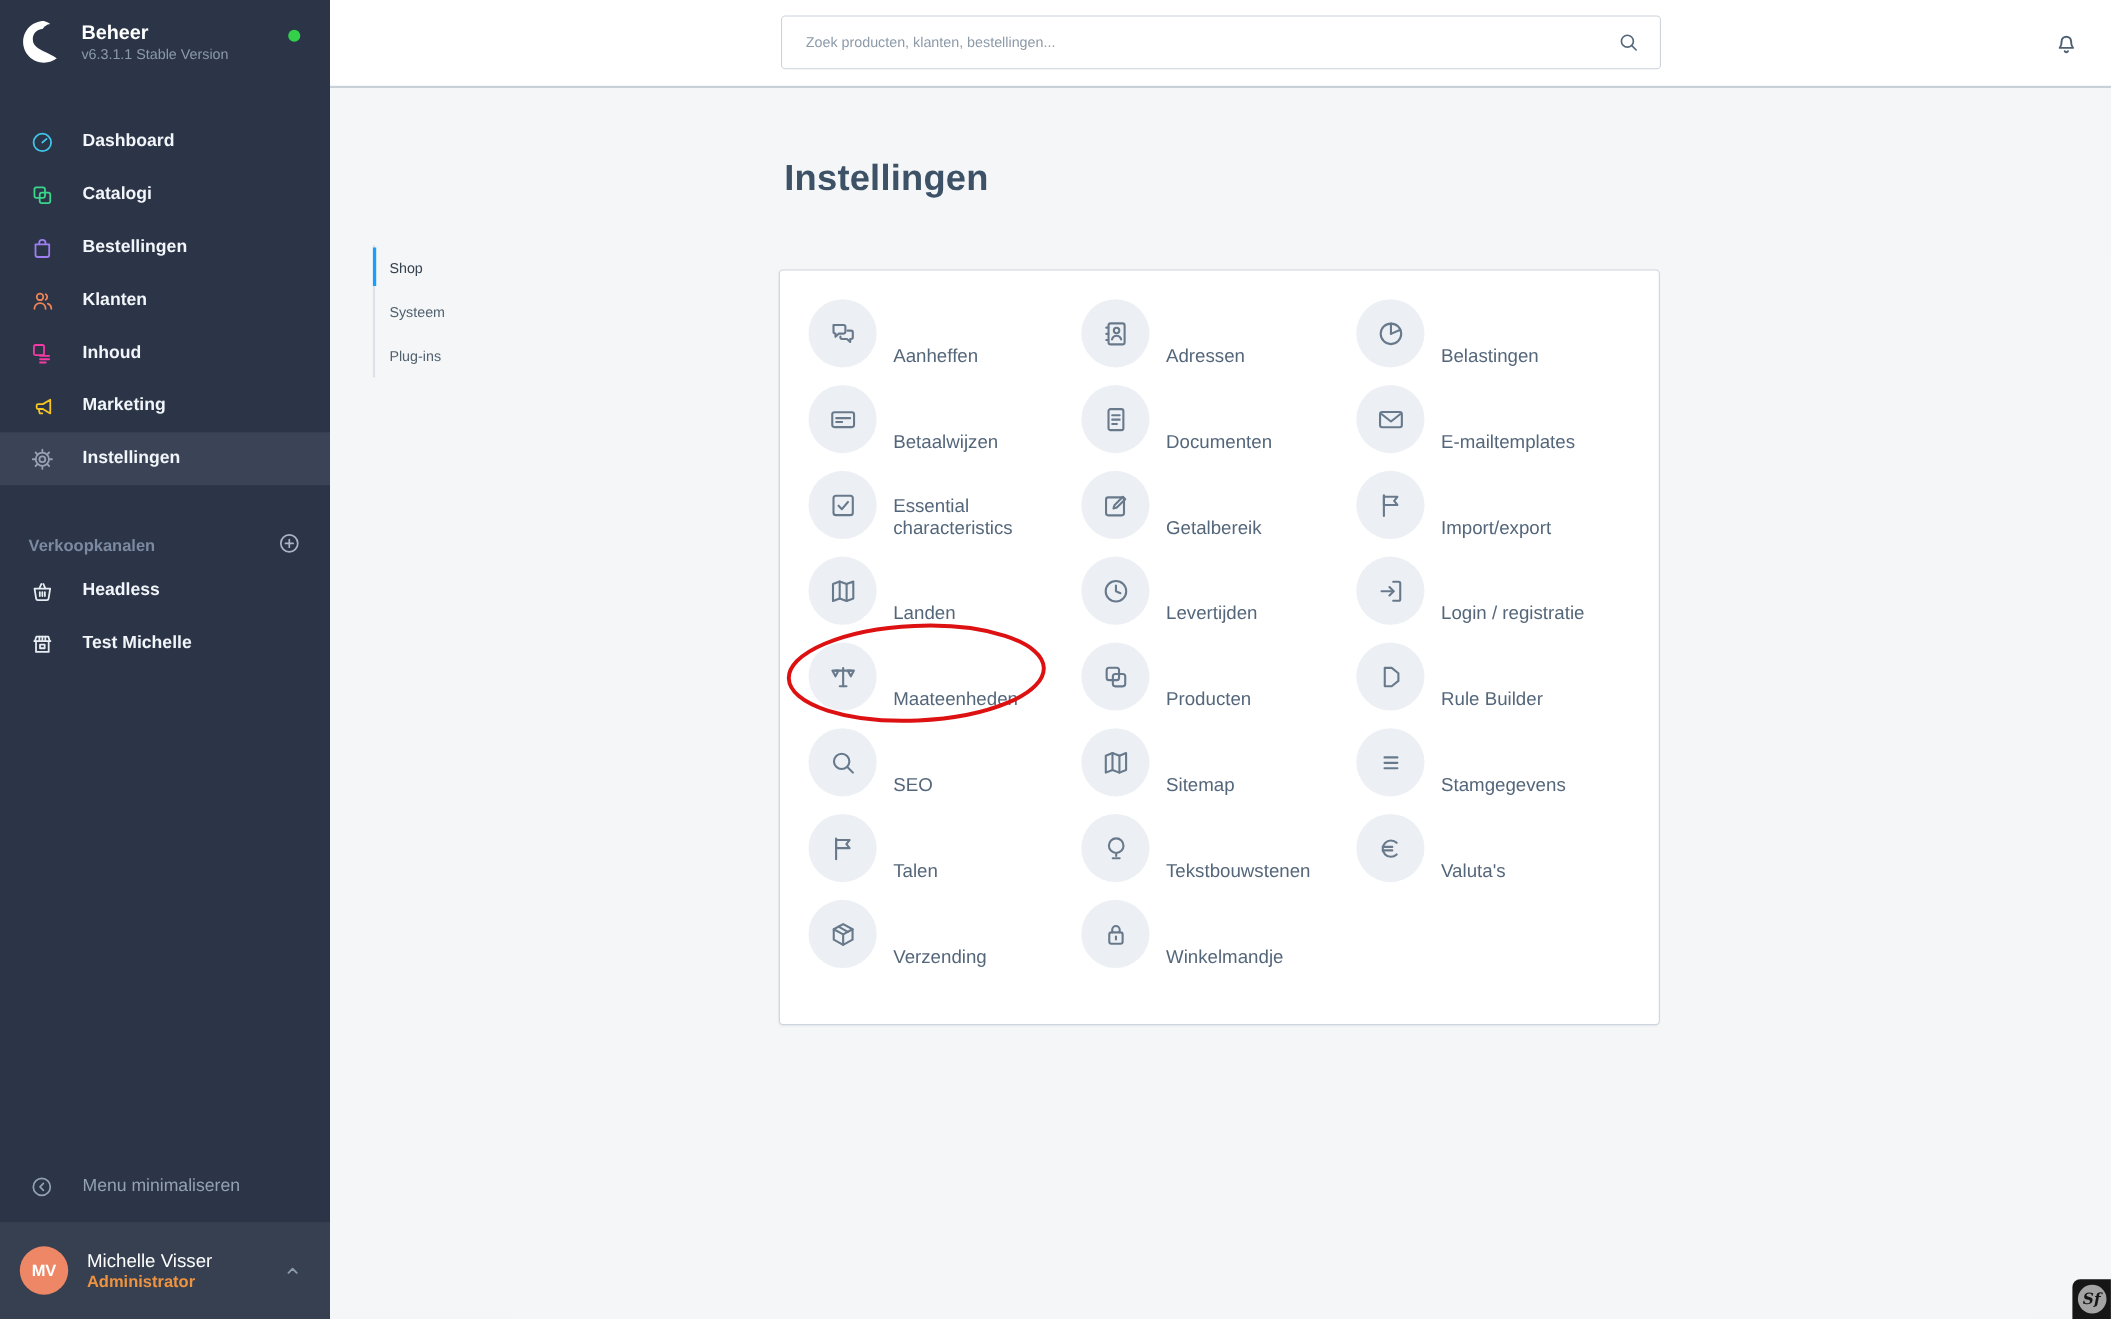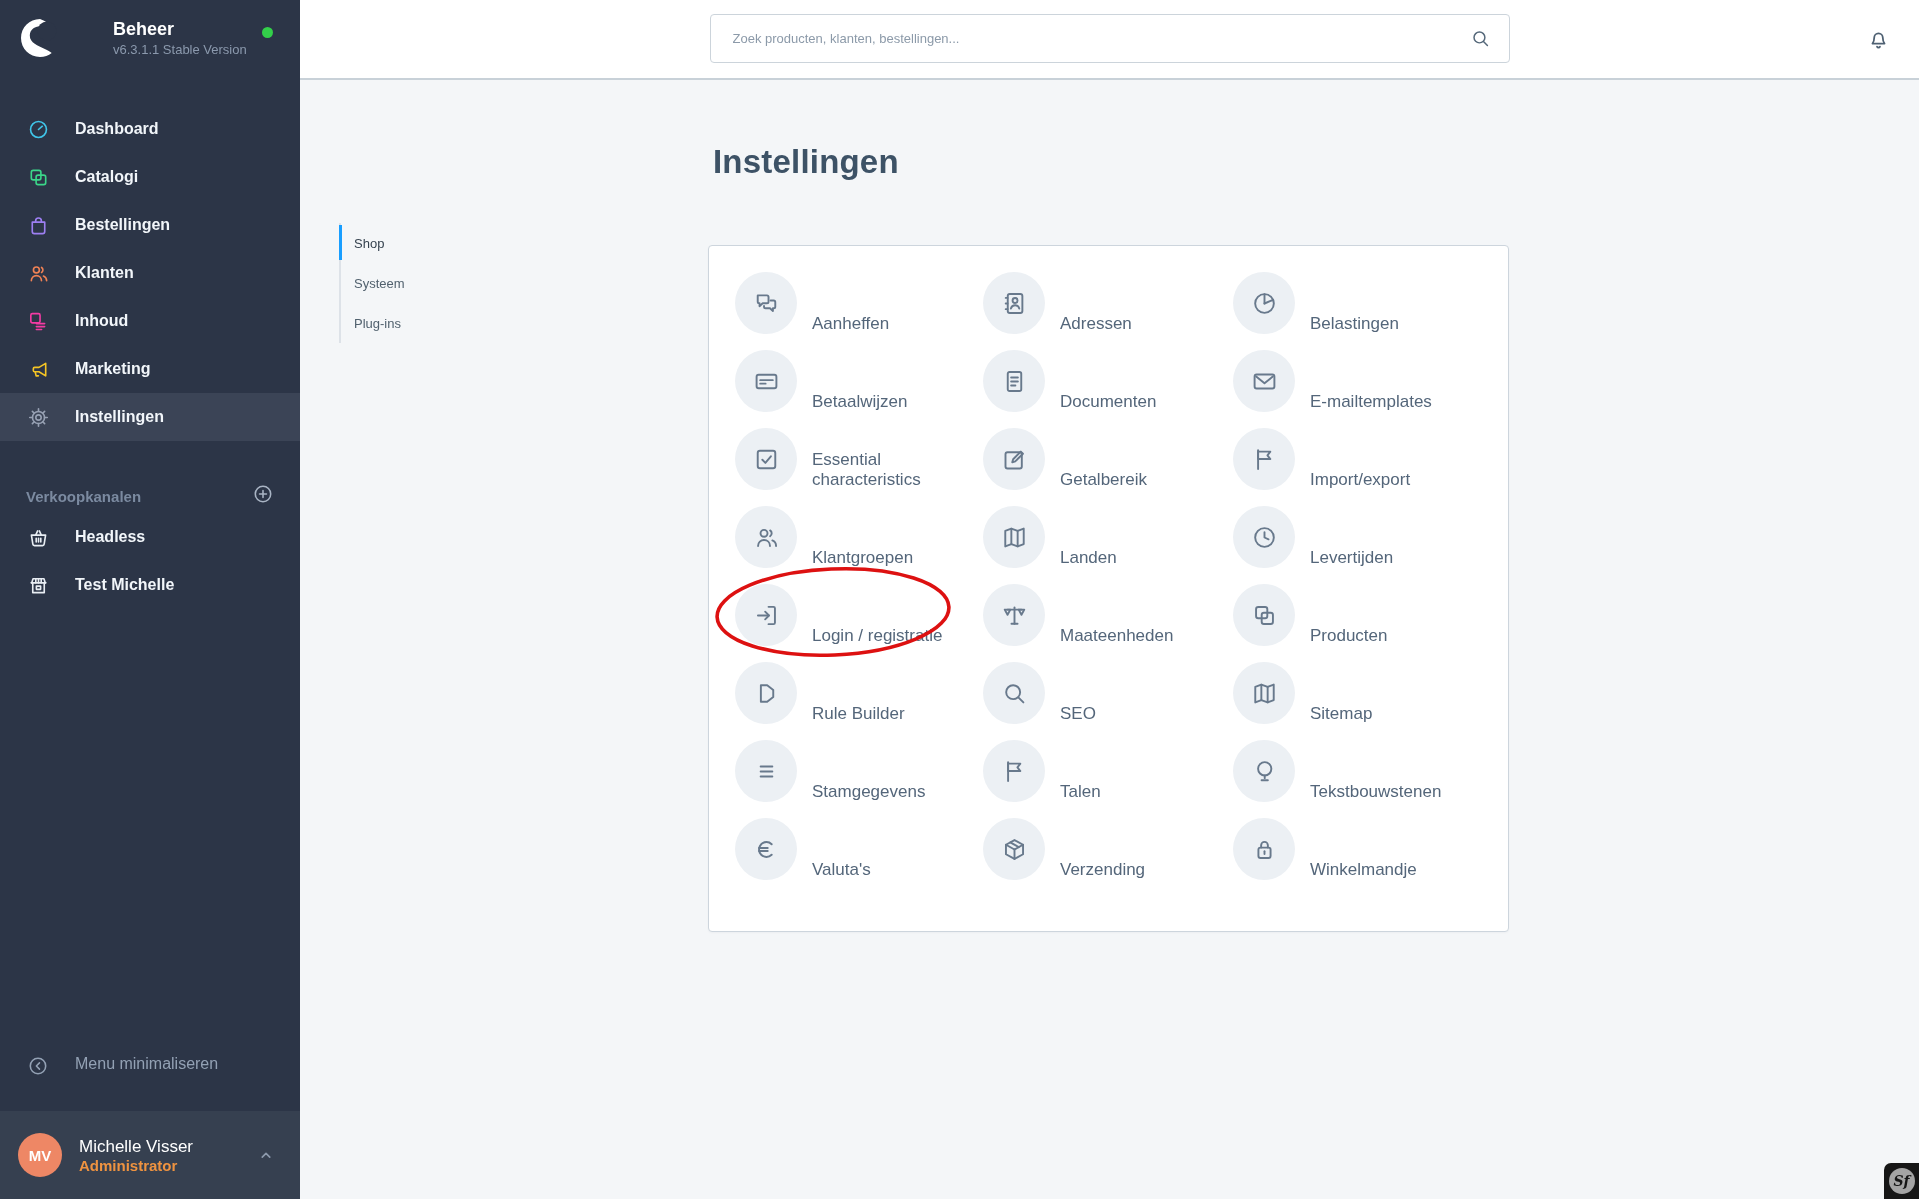--- a/index.html
+++ b/index.html
@@ -10,21 +10,21 @@
     background:#f4f6f8;
     --accent:#189eff;
   }
   svg { display:block; }
 
   
   .sidebar {
     position:absolute; left:0; top:0; width:300px; height:1199px;
     background:#2c3547; display:flex; flex-direction:column; z-index:5;
   }
-  .sb-header { position:relative; display:flex; align-items:center; padding:18px 36px 14px 20px;gap:39px; }
+  .sb-header { position:relative; display:flex; align-items:center; padding:18px 36px 14px 20px; }
   .sb-logo { width:40px; height:40px; flex:0 0 40px; }
   .sb-title-block { margin-left:14px; }
   .app-name { color:#ffffff; font-size:18px; font-weight:bold; line-height:1.2; }
   .app-version { color:#8b99ad; font-size:13px; margin-top:2px; }
   .status-dot { position:absolute; left:262px; top:27px; width:11px; height:11px; border-radius:50%; background:#33d04a; }
 
   .sb-nav { margin-top:33px; }
   .nav-item { display:flex; align-items:center; height:48px; padding-left:27px; cursor:pointer; }
   .nav-item.active { background:#3b4456; }
   .nav-icon { width:23px; height:23px; flex:0 0 23px; }
@@ -32,21 +32,21 @@
   .nav-label { margin-left:25px; color:#f2f6fa; font-size:16px; font-weight:bold; }
 
   .sb-section-head { display:flex; align-items:flex-end; margin-top:40px; height:24px; padding:0 26px; }
   .sb-section-title { color:#7b8aa0; font-size:15px; font-weight:bold; flex:1; }
   .plus-icon { width:22px; height:22px; color:#a9b4c4; cursor:pointer; }
   .plus-icon svg { width:100%; height:100%; }
   .sb-channels { margin-top:8px; }
   .channel-item .nav-icon { color:#e8edf3; }
 
   .sb-footer { margin-top:auto; }
-  .minimize-row { display:flex; height:48px; padding-left:27px; color:#93a1b4; cursor:pointer; }
+  .minimize-row { display:flex; align-items:center; height:48px; padding-left:27px; color:#93a1b4; cursor:pointer; }
   .minimize-icon { width:22px; height:22px; }
   .minimize-icon svg { width:100%; height:100%; }
   .minimize-label { margin-left:26px; font-size:16px; }
   .user-block { display:flex; align-items:center; height:88px; background:#364050; padding:0 24px 0 18px; margin-top:8px; cursor:pointer; }
   .avatar { width:44px; height:44px; border-radius:50%; background:#ee8765; color:#fff;
             display:flex; align-items:center; justify-content:center; font-size:15px; font-weight:bold; }
   .user-text { margin-left:17px; flex:1; }
   .user-name { color:#ffffff; font-size:17px; font-weight:normal; line-height:1.25; }
   .user-role { color:#ef9340; font-size:15px; font-weight:bold; }
   .chev-up-icon { width:20px; height:20px; color:#8d9aad; }
@@ -397,33 +397,20 @@
                 <path d="M6.3 5h10.9l-2.6 3.3 2.6 3.3H6.3z"></path>
               </svg>
             </span>
           </span>
           <span class="cell-label">Import/export</span>
         </div>
         <div class="grid-cell">
           <span class="cell-circle">
             <span class="cell-icon">
               <svg viewBox="0 0 24 24" fill="none" stroke="currentColor" stroke-width="1.7" stroke-linecap="round" stroke-linejoin="round">
-                <circle cx="9.8" cy="8.3" r="3.1"></circle>
-                <path d="M4.5 19.5c0-3.2 2.4-5.3 5.3-5.3s5.3 2.1 5.3 5.3"></path>
-                <path d="M15.2 5.7a3.1 3.1 0 0 1 0 5.2"></path>
-                <path d="M17.2 14.6c1.9.8 3.3 2.6 3.3 4.9"></path>
-              </svg>
-            </span>
-          </span>
-          <span class="cell-label">Klantgroepen</span>
-        </div>
-        <div class="grid-cell">
-          <span class="cell-circle">
-            <span class="cell-icon">
-              <svg viewBox="0 0 24 24" fill="none" stroke="currentColor" stroke-width="1.7" stroke-linecap="round" stroke-linejoin="round">
                 <path d="M3.8 6.2l5.4-2.1 5.6 2.1 5.4-2.1v13.7l-5.4 2.1-5.6-2.1-5.4 2.1z"></path>
                 <path d="M9.2 4.1v13.7M14.8 6.2v13.7"></path>
               </svg>
             </span>
           </span>
           <span class="cell-label">Landen</span>
         </div>
         <div class="grid-cell">
           <span class="cell-circle">
             <span class="cell-icon">

